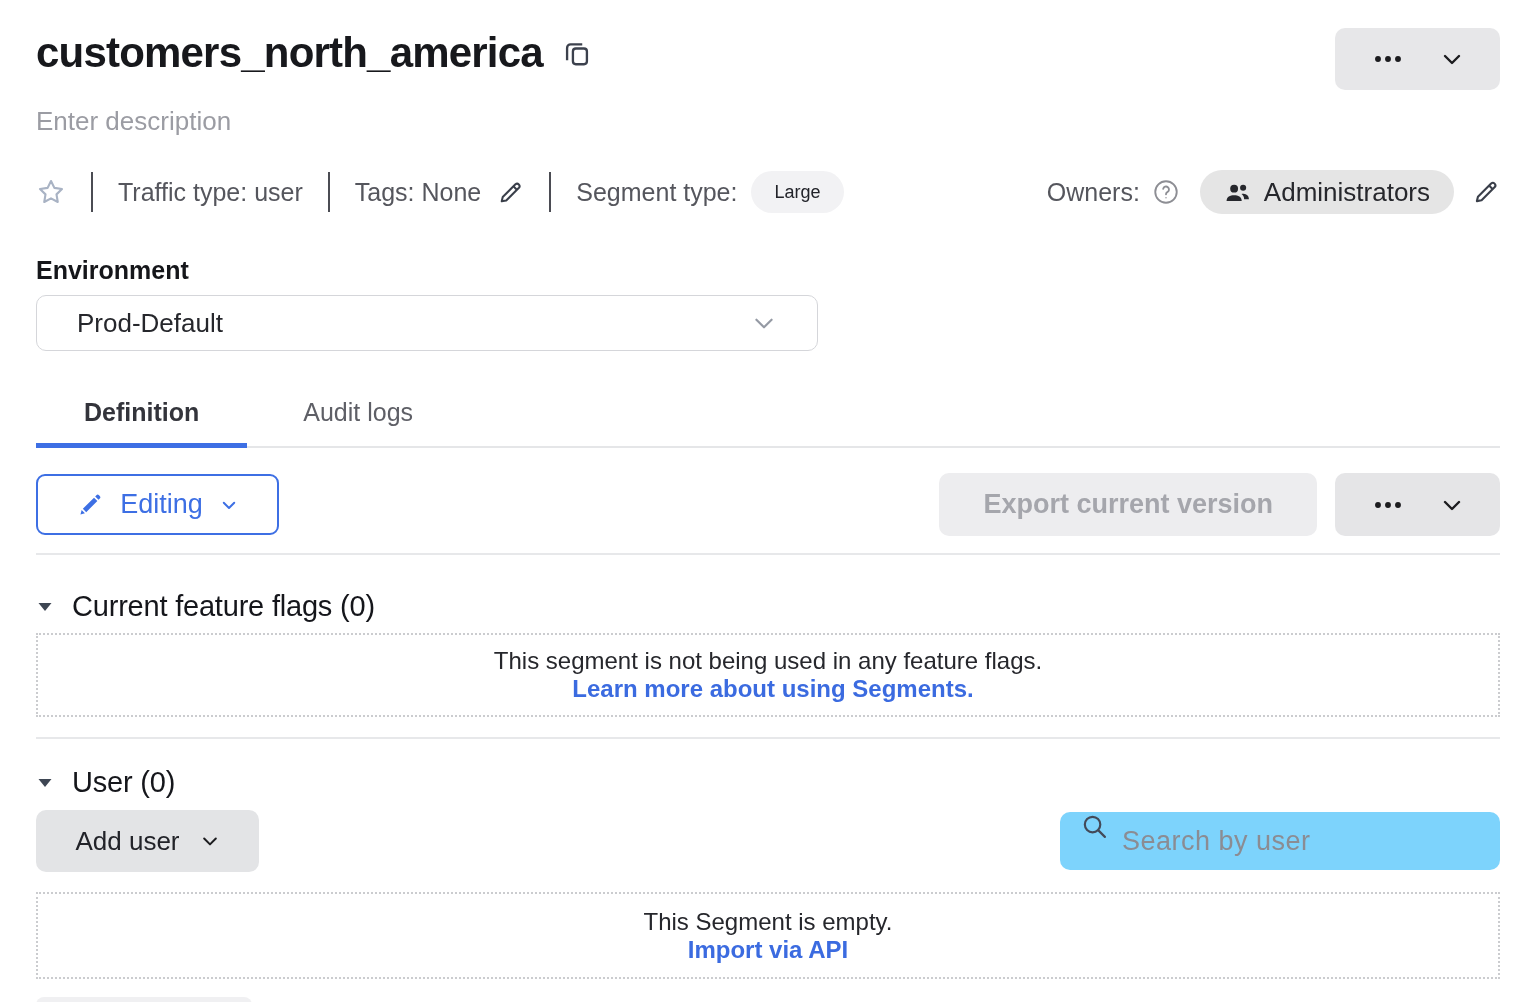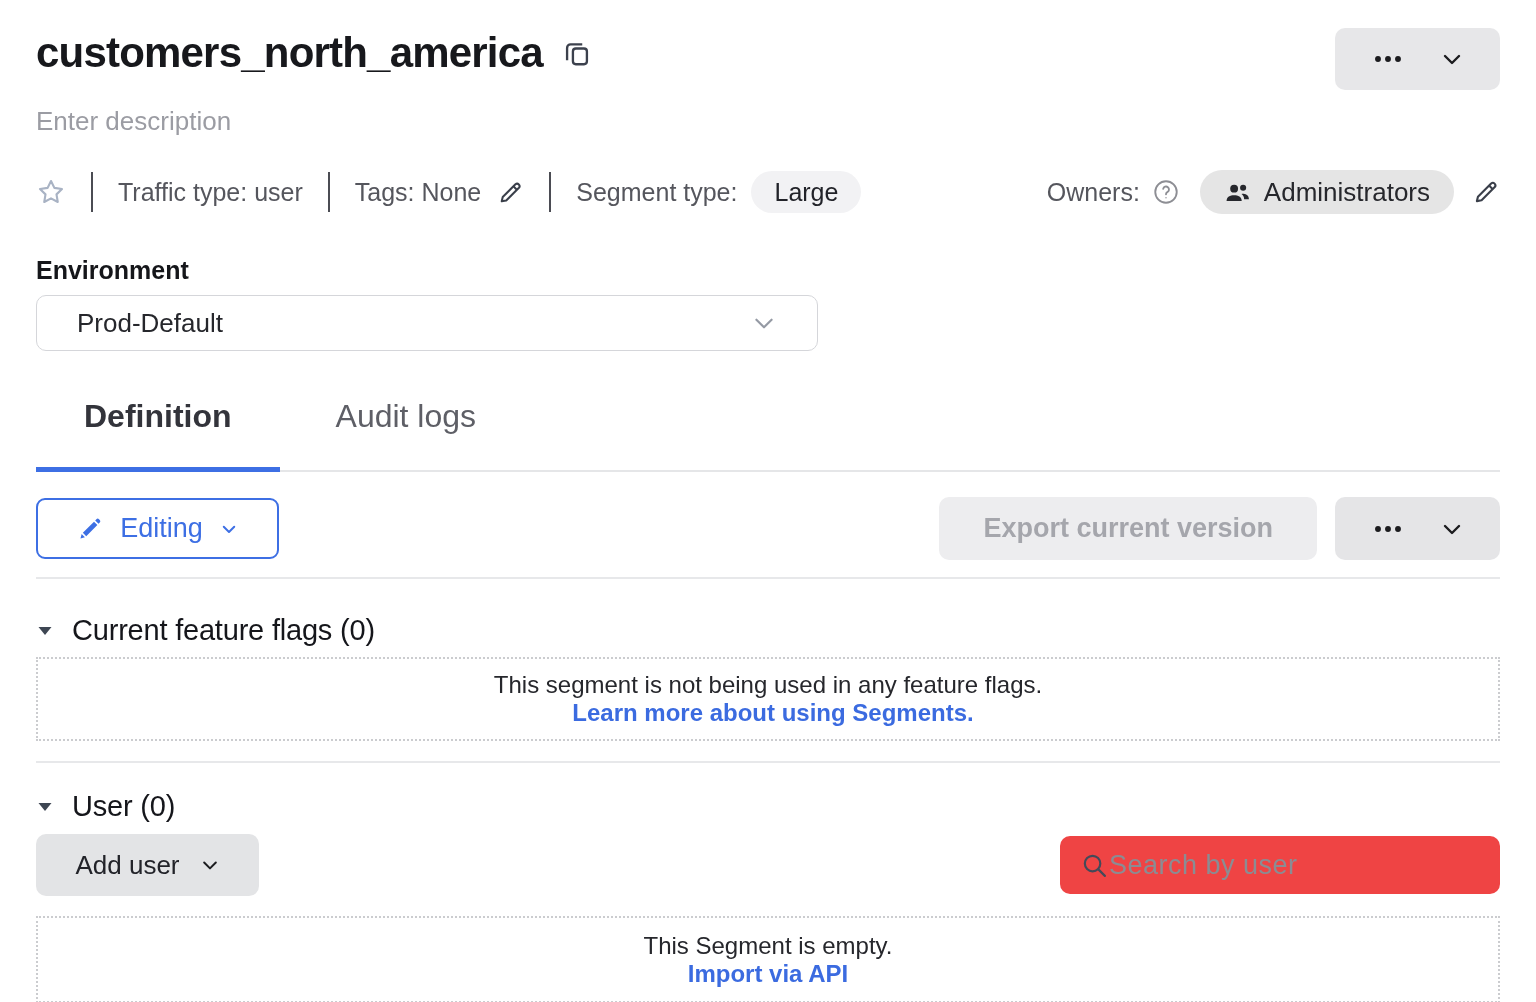--- a/index.html
+++ b/index.html
@@ -37,21 +37,21 @@
   .chev-ic{width:24px;height:24px;color:#1c1c1f;}
   .description{margin-top:16px;font-size:26px;color:#9B9CA3;}
   
   .meta-row{margin-top:33px;display:flex;align-items:center;height:44px;font-size:25px;color:var(--text-meta);}
   .star-ic{width:30px;height:30px;color:#A9B3C4;}
   .vsep{width:2px;height:40px;background:#4B4C53;margin:0 25px;flex:none;}
   .pencil-ic{width:27px;height:27px;color:#3A3F4A;margin-left:16px;}
   .pill{
     background:var(--chip-gray);border-radius:999px;height:42px;
     display:inline-flex;align-items:center;padding:0 23px;
-    font-size:25px;color:#222329;margin-left:14px;
+    font-size:18px;color:#222329;margin-left:14px;
   }
   .meta-right{margin-left:auto;display:flex;align-items:center;}
   .q-ic{width:28px;height:28px;color:#8D8E94;margin-left:12px;}
   .owners-chip{
     background:#e5e5e5;border-radius:999px;height:44px;margin-left:20px;
     display:inline-flex;align-items:center;gap:13px;padding:0 24px;cursor:pointer;
   }
   .people-ic{width:27px;height:27px;color:#26272C;}
   .owners-chip span{font-size:26px;color:#26272C;}
   .meta-right .pencil-ic{margin-left:18px;width:28px;height:28px;}
@@ -60,21 +60,21 @@
   .env-select{
     margin-top:10px;width:782px;height:56px;border:1.5px solid #D5D6DA;border-radius:10px;
     display:flex;align-items:center;justify-content:space-between;padding:0 40px;cursor:pointer;background:#fff;
   }
   .env-select .value{font-size:26px;color:#26272C;}
   .select-chev{width:26px;height:26px;color:#959AA4;}
   
   .tabs{margin-top:33px;display:flex;position:relative;}
   .tabs::after{content:"";position:absolute;left:0;right:0;bottom:0;height:2px;background:#E5E6E8;}
   .tab{
-    padding:14px 48px 32px;font-size:32px;color:#5E5F66;cursor:pointer;
+    padding:14px 48px 16px;font-size:25px;color:#5E5F66;cursor:pointer;
     border-bottom:5px solid transparent;position:relative;z-index:1;margin-right:8px;
   }
   .tab.active{font-weight:700;color:#33343B;border-bottom-color:var(--accent-blue);}
   
   .toolbar{margin-top:25px;display:flex;align-items:center;}
   .editing-btn{
     width:243px;height:61px;border:2px solid var(--accent-blue);border-radius:9px;background:#fff;
     display:flex;align-items:center;justify-content:center;gap:17px;cursor:pointer;color:var(--accent-blue);
   }
   .editing-btn .lbl{font-size:27px;color:var(--accent-blue);}
@@ -103,22 +103,22 @@
   .gap-link{margin-left:10px;}
   .section-head.user{margin-top:27px;}
   .controls-row{margin-top:11px;display:flex;align-items:center;justify-content:space-between;}
   .add-user-btn{
     width:223px;height:62px;background:#E3E4E6;border:none;border-radius:10px;
     display:flex;align-items:center;justify-content:center;gap:20px;cursor:pointer;
     font-size:26px;color:#222329;
   }
   .add-chev{width:20px;height:20px;color:#1c1c1f;}
   .search-box{
-    width:440px;height:58px;background:#ef4444;border-radius:10px;
-    display:flex;align-items:center;padding:0 20px;gap:0;
+    width:440px;height:58px;background:#7dd3fc;border-radius:10px;
+    display:flex;padding:0 20px;gap:13px;
   }
   .search-ic{width:29px;height:29px;color:#434A59;}
   .search-box input{
     border:none;background:transparent;outline:none;flex:1;
     font-size:27px;color:#26272C;letter-spacing:0.5px;
     font-family:"Liberation Sans","DejaVu Sans",sans-serif;
   }
   .search-box input::placeholder{color:#8B8C93;}
   .dotted-box.empty-seg{margin-top:20px;height:87px;}
   .bottom-stub{margin-top:18px;width:216px;height:14px;background:#F0F0F2;border-radius:8px 8px 0 0;}

